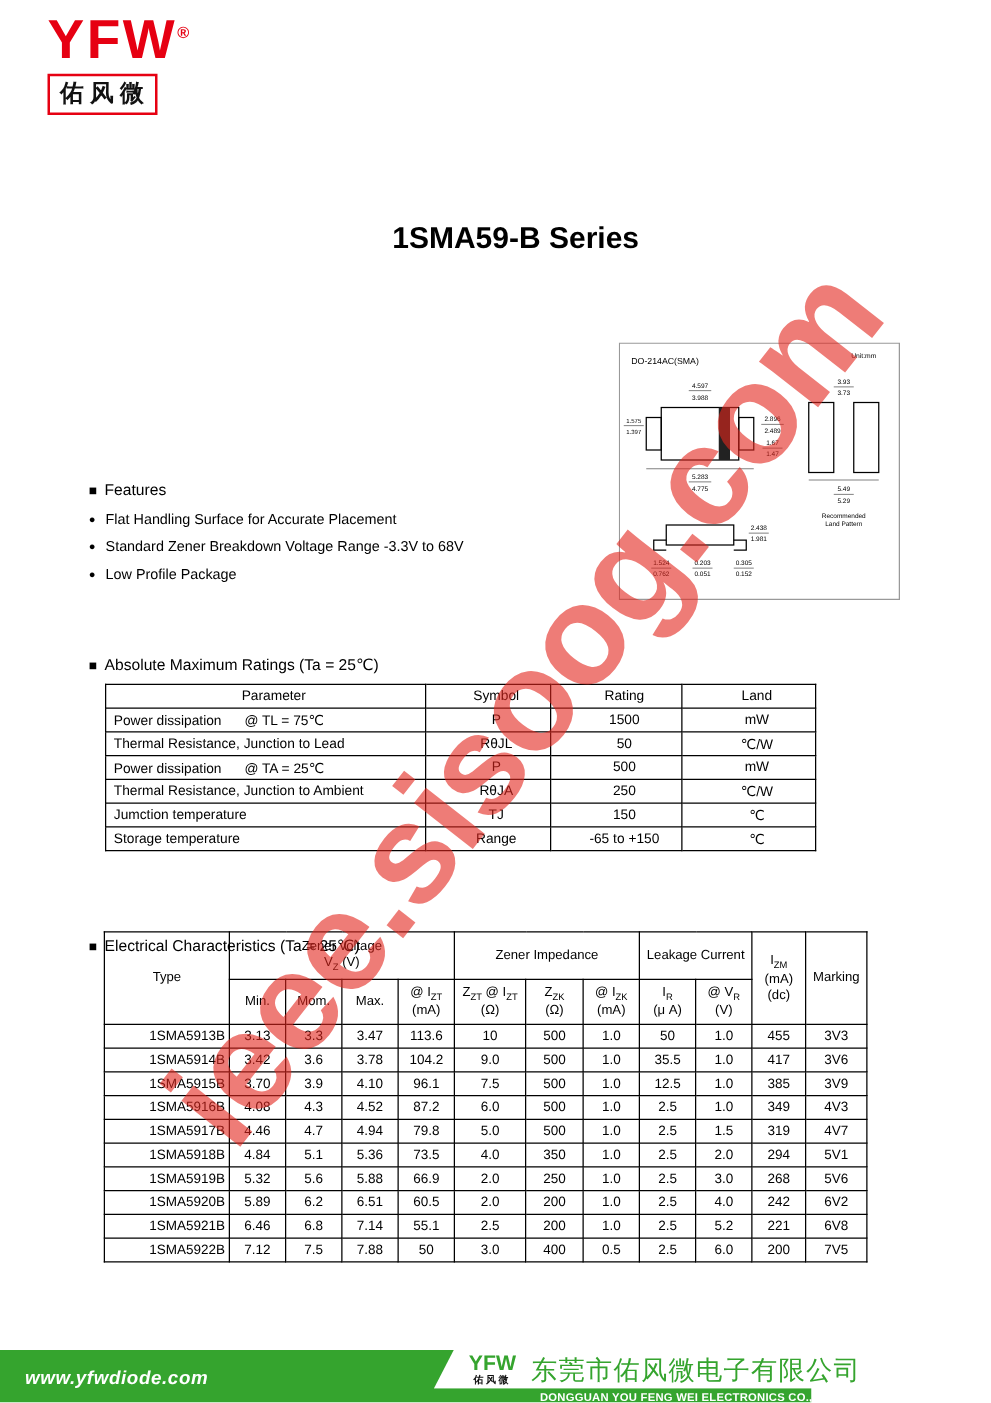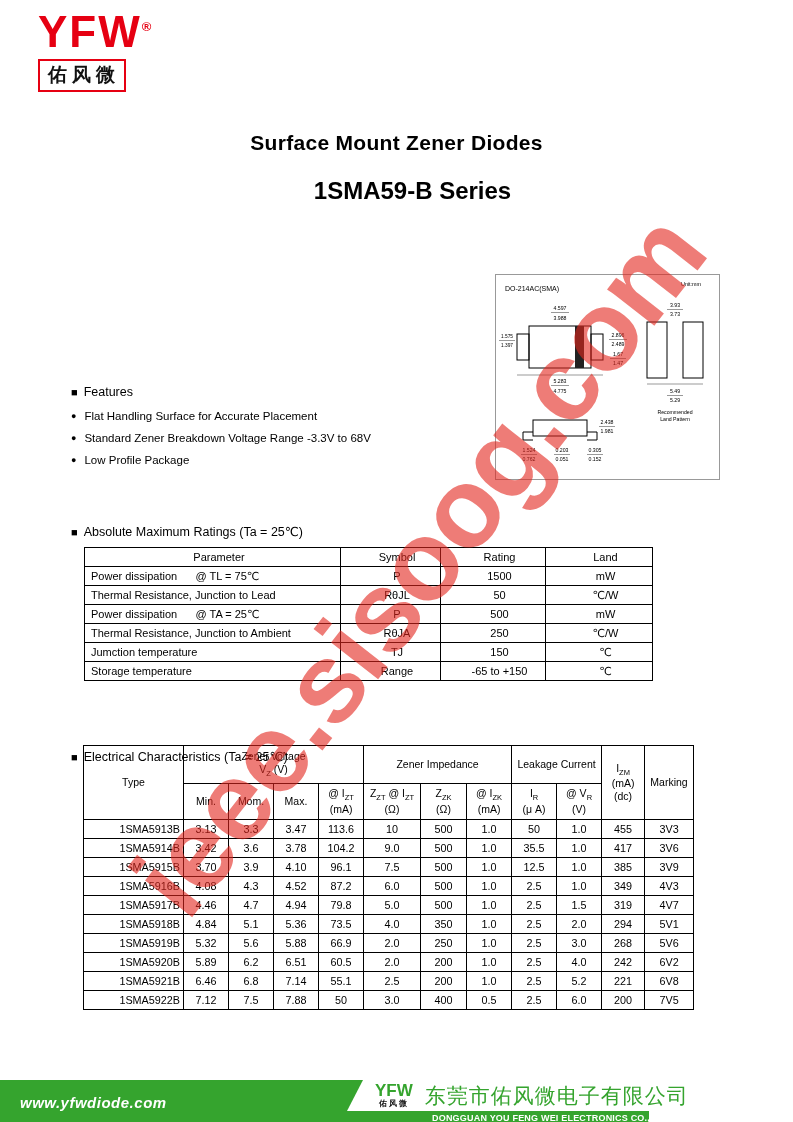--- a/index.html
+++ b/index.html
@@ -82,21 +82,20 @@
 </head>
 <body>
 
 <div class="page">
 
   <div class="logo">
     <div class="logo-main"><span>YFW</span><sup class="logo-reg">®</sup></div>
     <div class="logo-cjk">佑风微</div>
   </div>
 
-  <div class="title-main">Surface Mount Zener Diodes</div>
   <div class="title-series">1SMA59-B Series</div>
 
   <div class="drawing">
     <svg viewBox="0 0 225 206" width="225" height="206">
       <rect class="box" x="0.5" y="0.5" width="224" height="205"></rect>
       <text class="t7" x="10" y="17">DO-214AC(SMA)</text>
       <text class="t5" x="186" y="12">Unit:mm</text>
 
       <rect class="ln" x="22" y="60" width="12" height="26"></rect>
       <rect class="ln" x="34" y="52" width="62" height="42"></rect>

